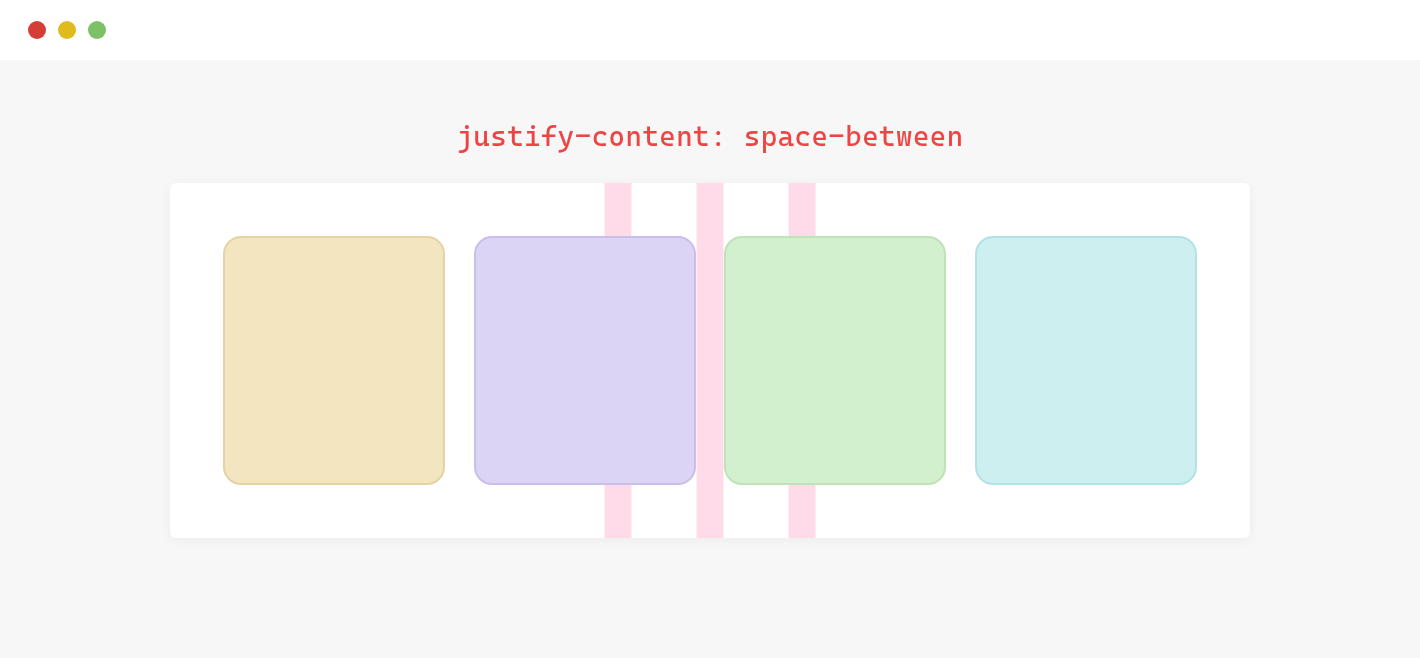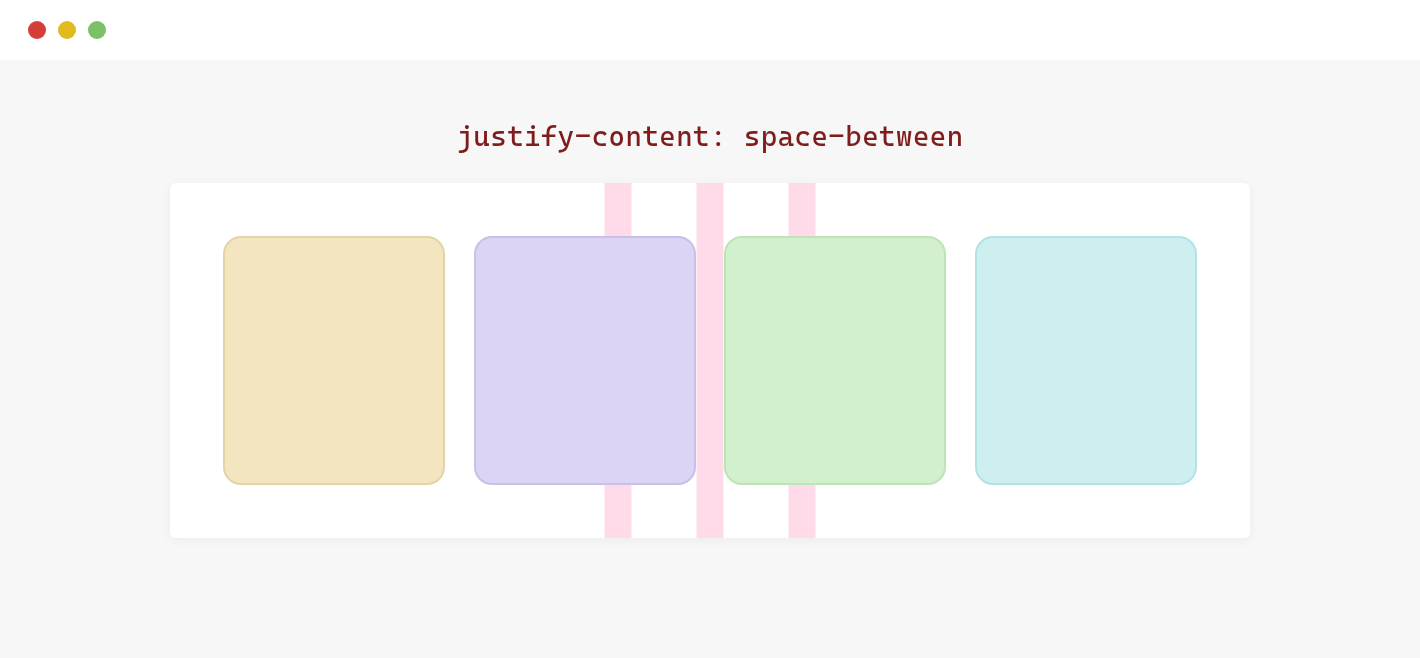--- a/index.html
+++ b/index.html
@@ -32,21 +32,21 @@
     .tl-green { background: #7cc067; }
 
     .content {
       padding-top: 60px;
       display: flex;
       flex-direction: column;
       align-items: center;
     }
     .heading {
       font-size: 28px;
-      color: #7f1d1d;
+      color: #ef4444;
       letter-spacing: 0.5px;
       margin-bottom: 30px;
       text-align: center;
     }
     .panel {
       width: 1080px;
       height: 355px;
       background: #ffffff;
       border-radius: 6px;
       box-shadow: 0 2px 12px rgba(0,0,0,0.05);

